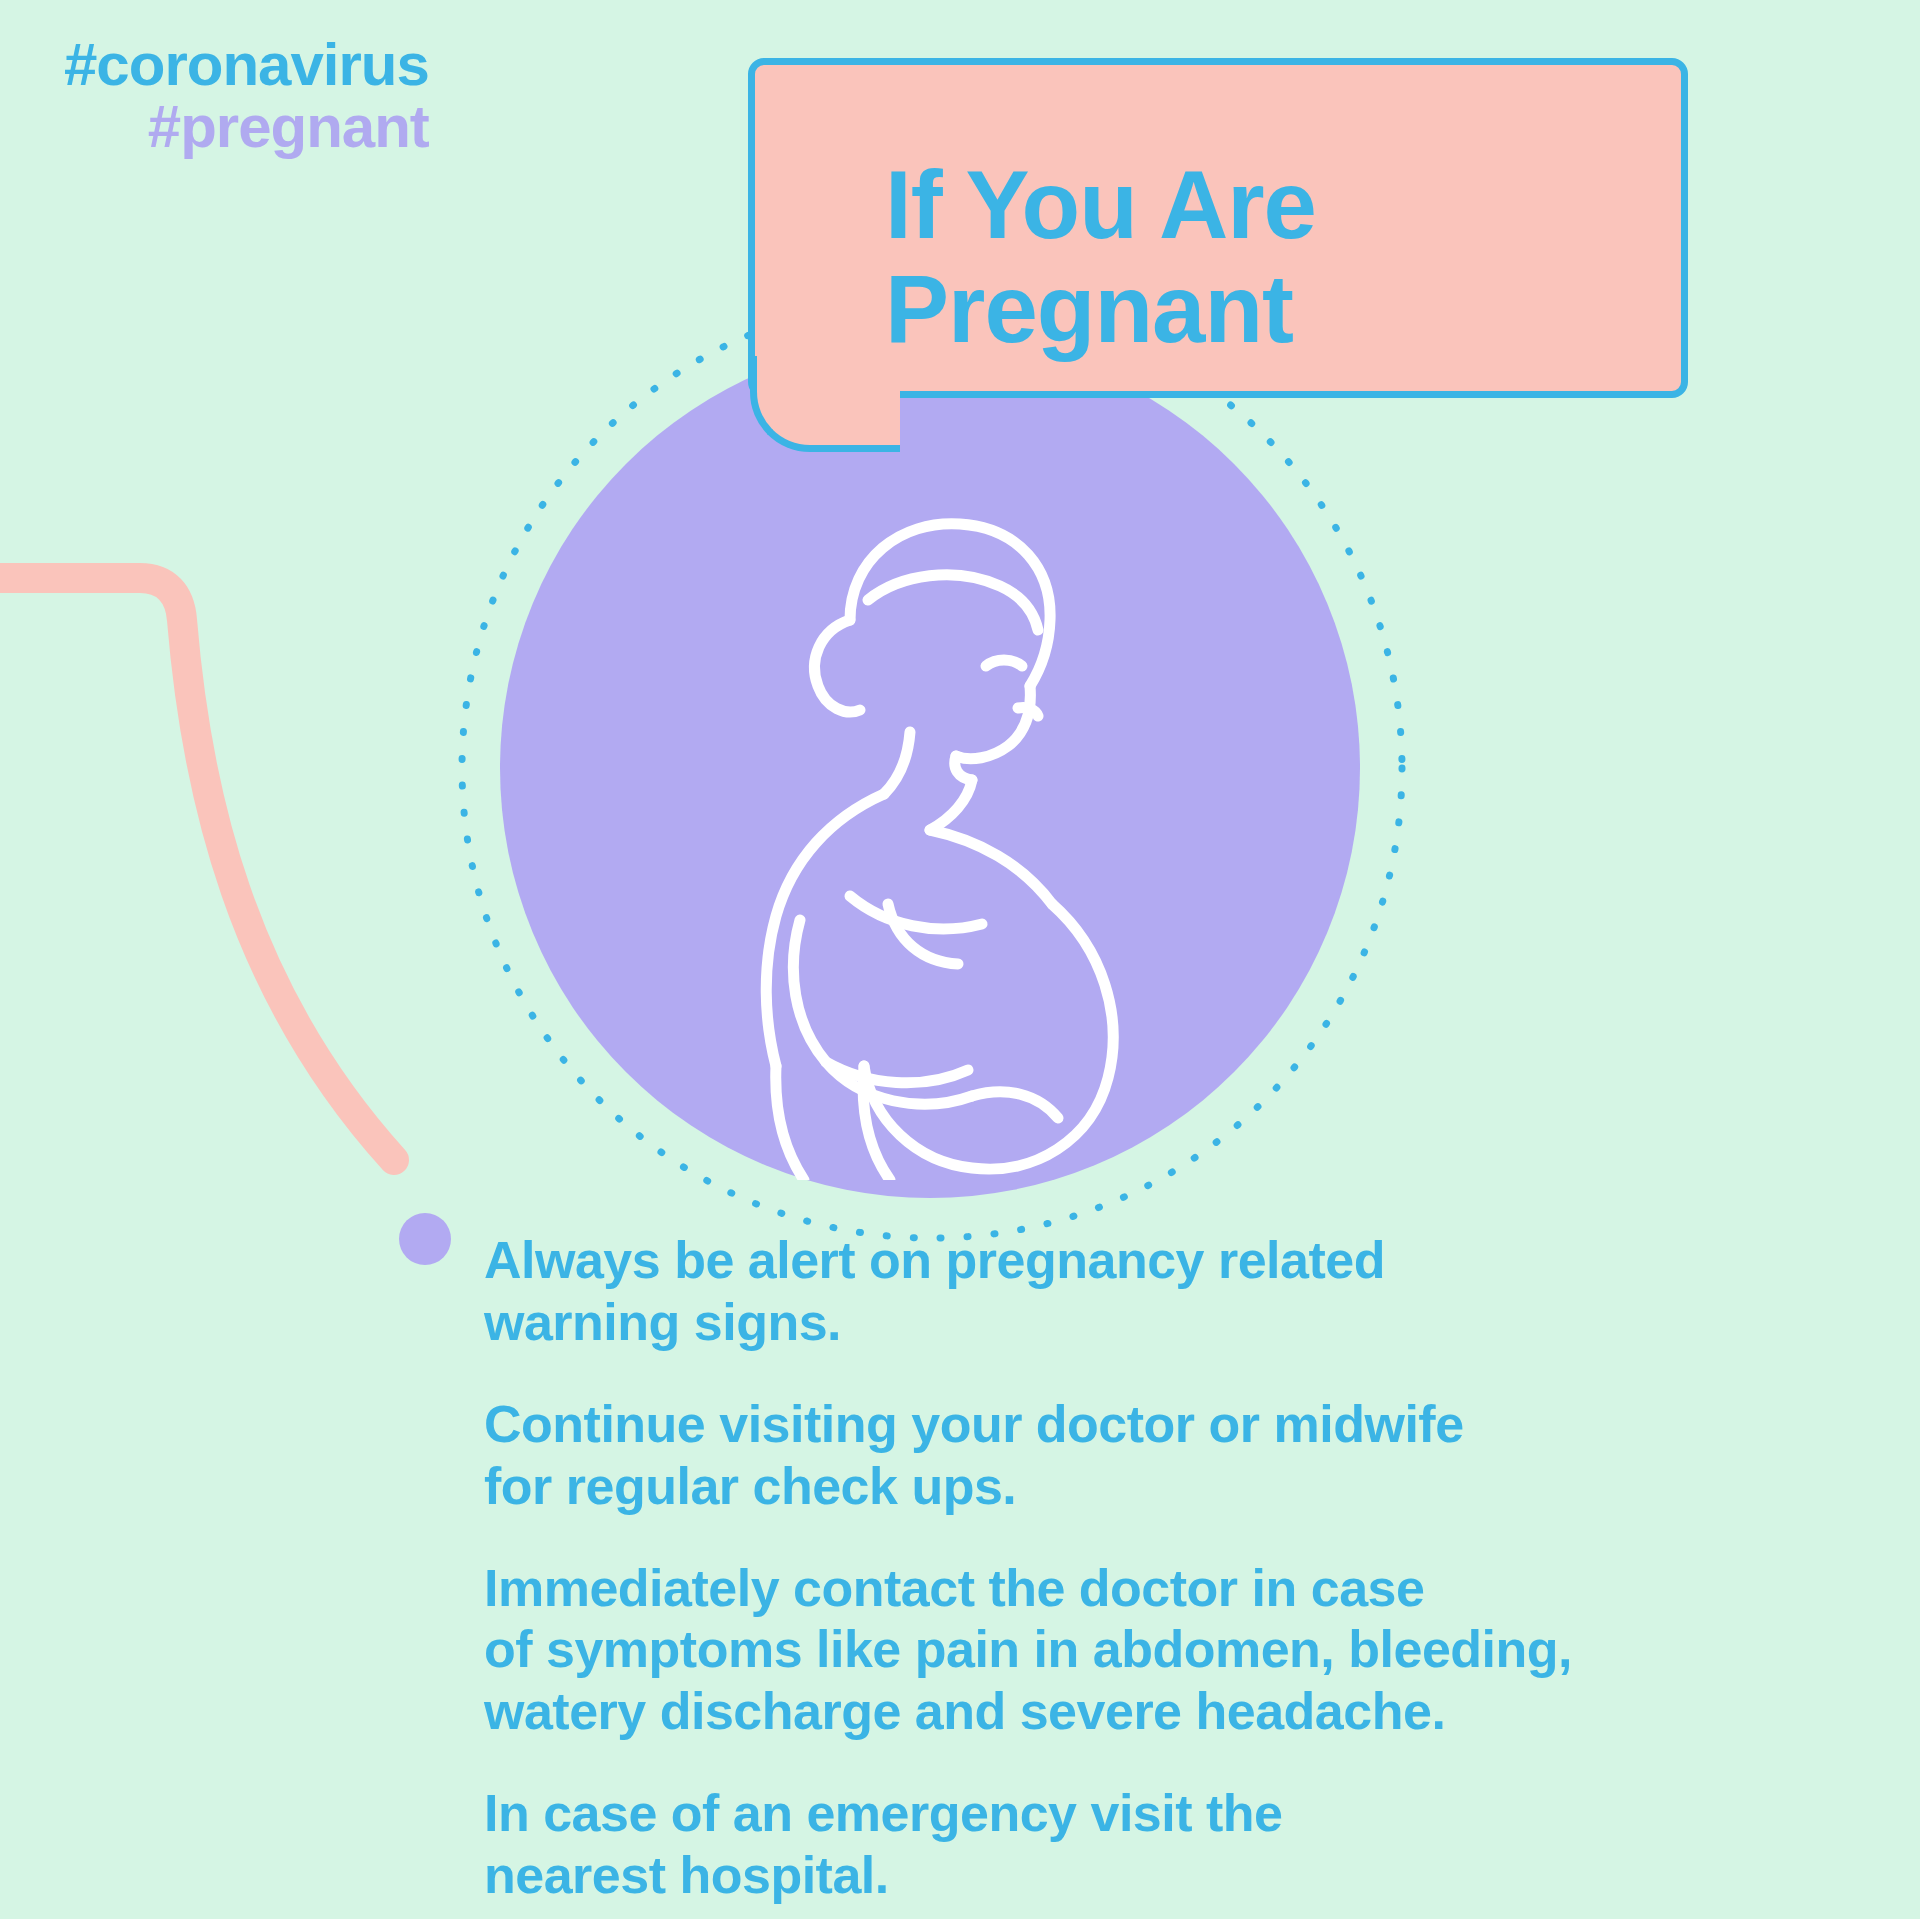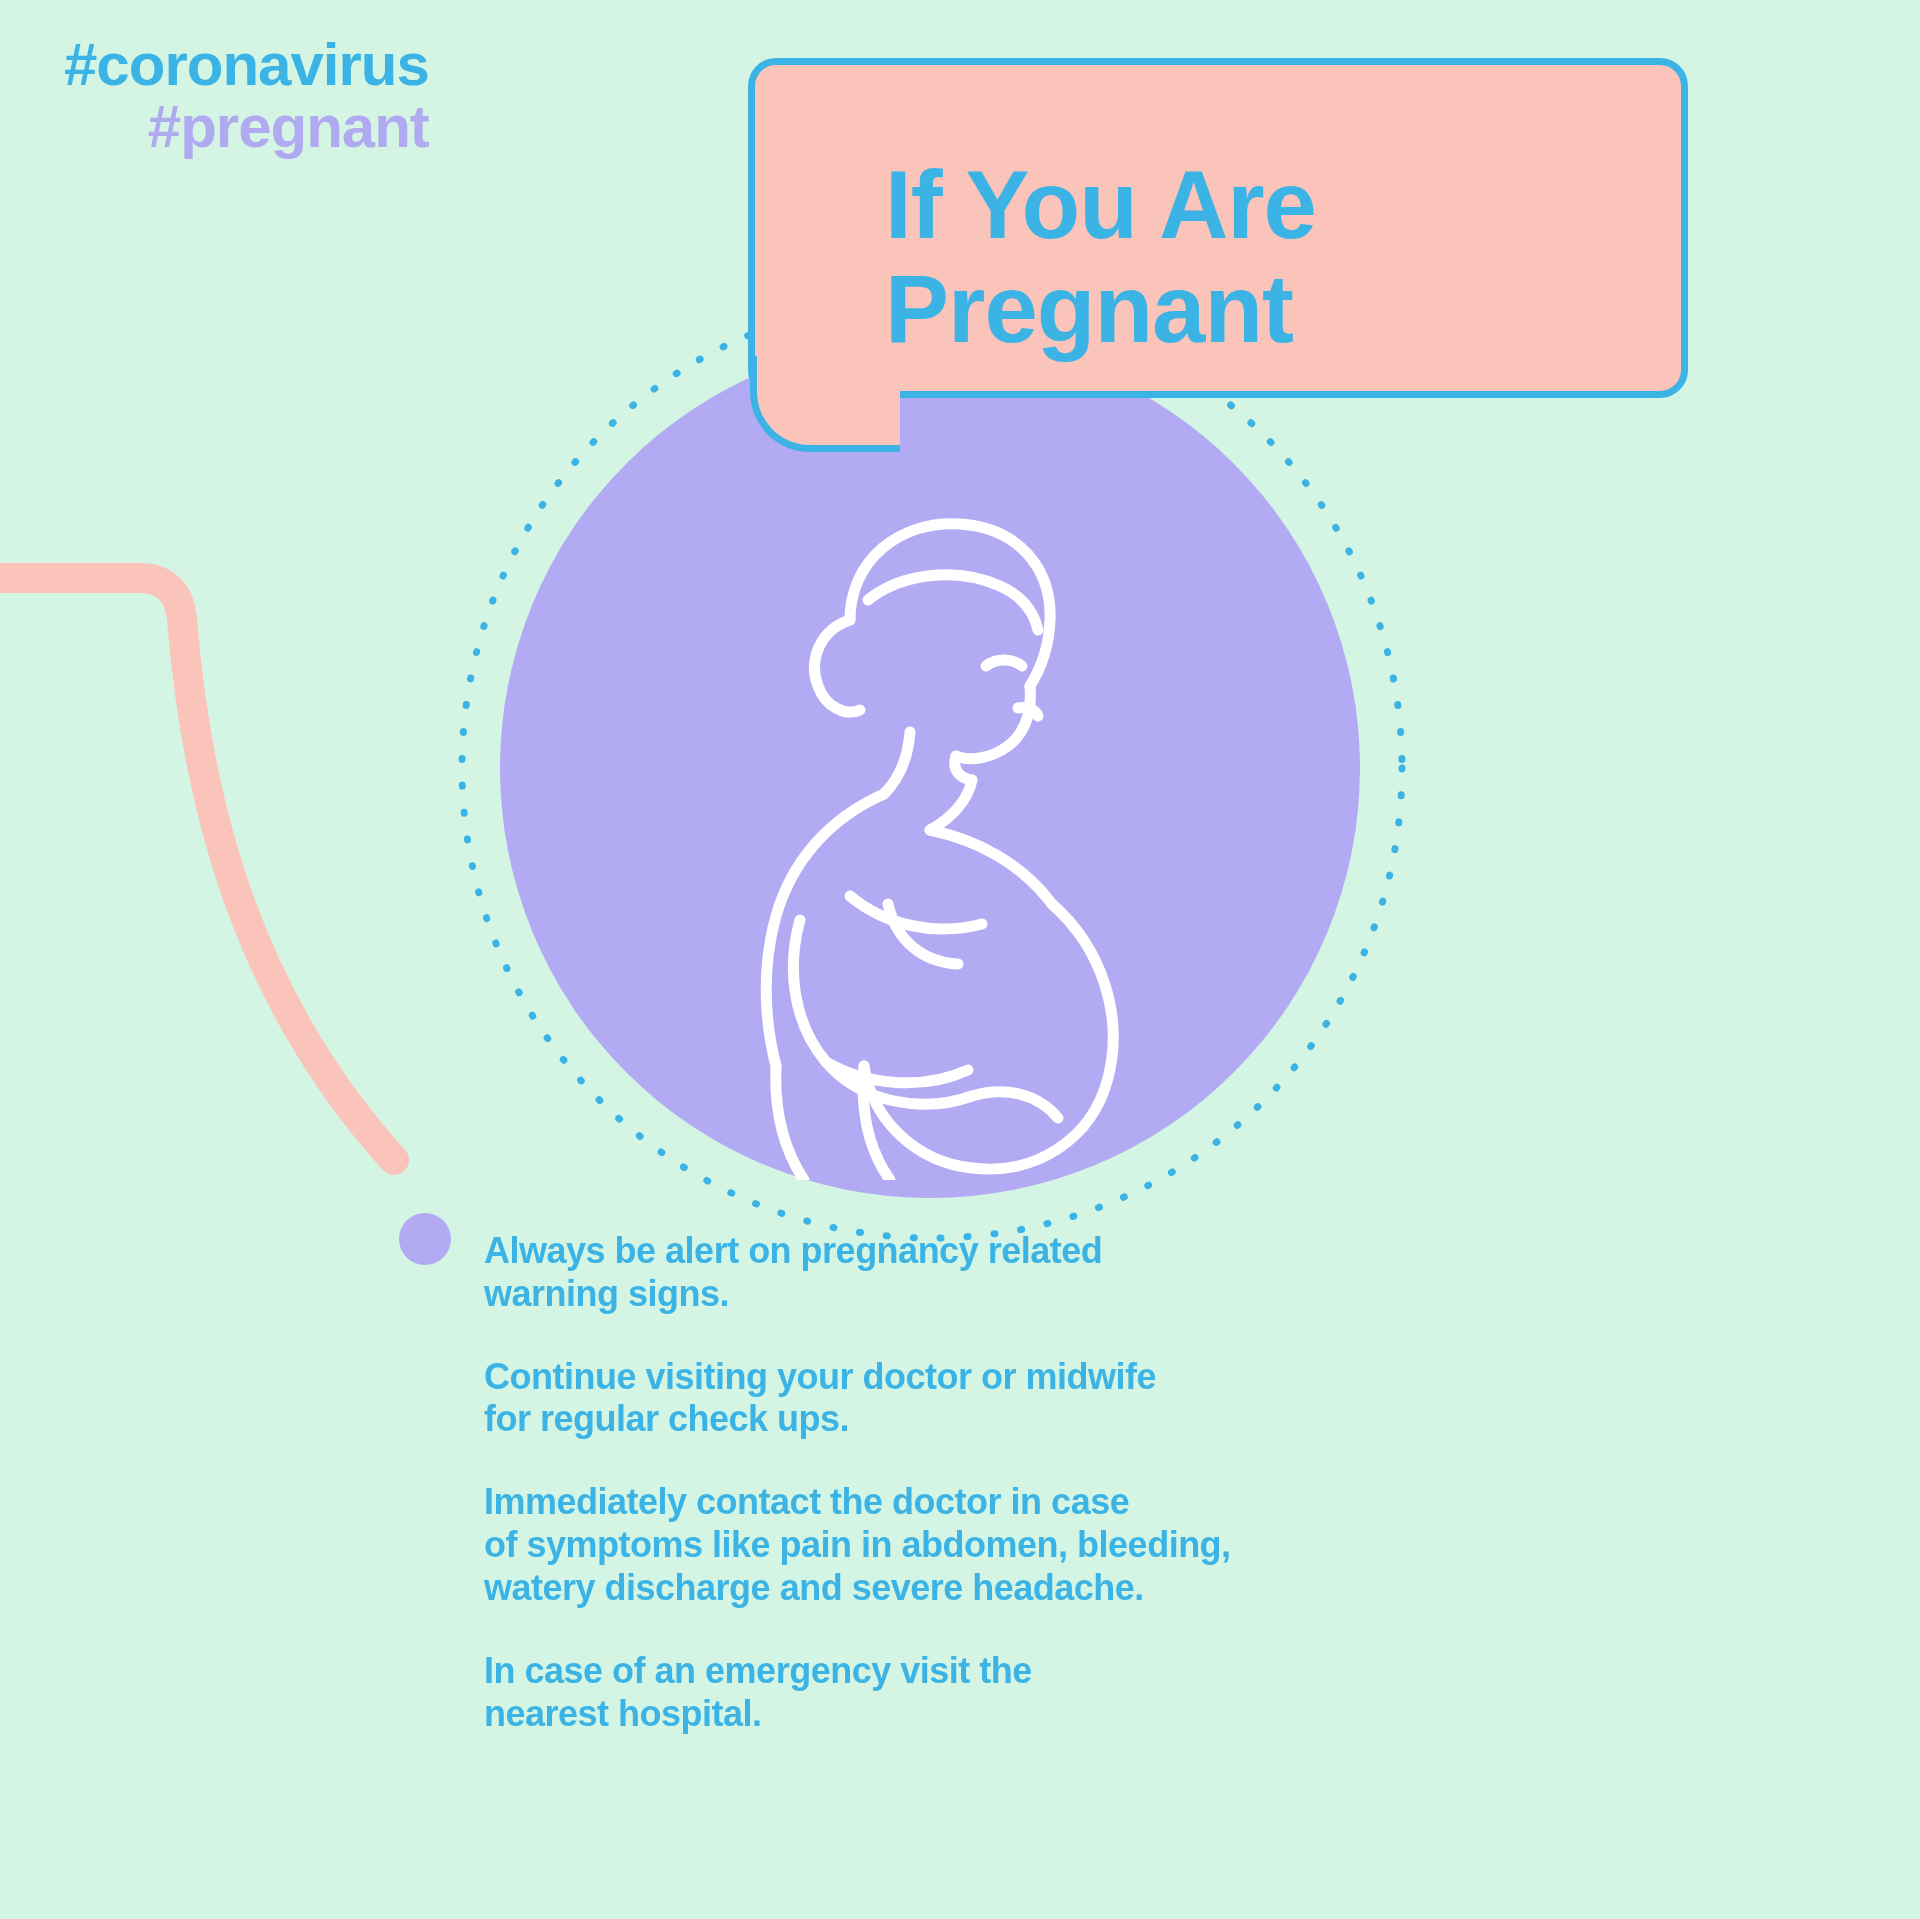--- a/index.html
+++ b/index.html
@@ -41,21 +41,21 @@
 
   
   .bubble {
     position: absolute;
     left: 748px;
     top: 58px;
     width: 940px;
     height: 340px;
     background: #fac4bb;
     border: 7px solid #3bb4e5;
-    border-radius: 28px;
+    border-radius: 16px;
     box-sizing: border-box;
   }
   .bubble-title {
     position: absolute;
     left: 0;
     top: 0;
     width: 100%;
     padding: 88px 40px 0 130px;
     box-sizing: border-box;
     color: #3bb4e5;
@@ -130,21 +130,21 @@
 
   
   .points {
     position: absolute;
     left: 484px;
     top: 1230px;
     width: 1300px;
   }
   .point {
     color: #3bb4e5;
-    font-size: 36px;
+    font-size: 52px;
     font-weight: bold;
     line-height: 1.19;
     letter-spacing: -0.5px;
     margin-bottom: 40px;
     white-space: pre-line;
   }
 </style>
 </head>
 <body>
 

